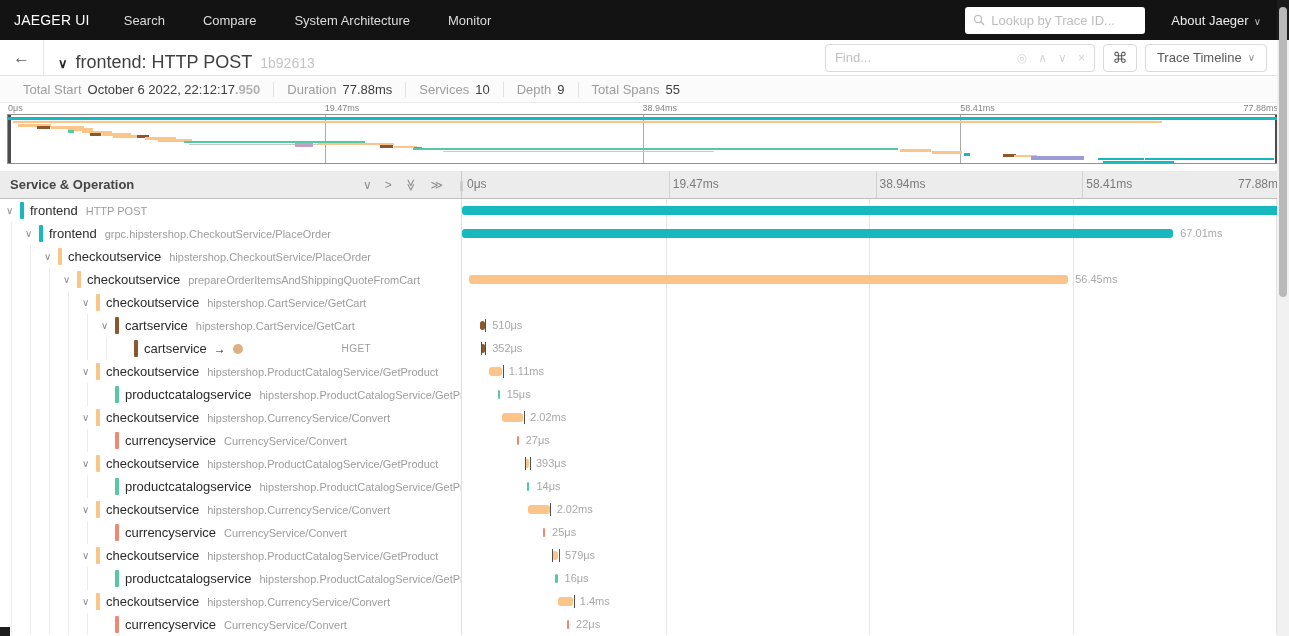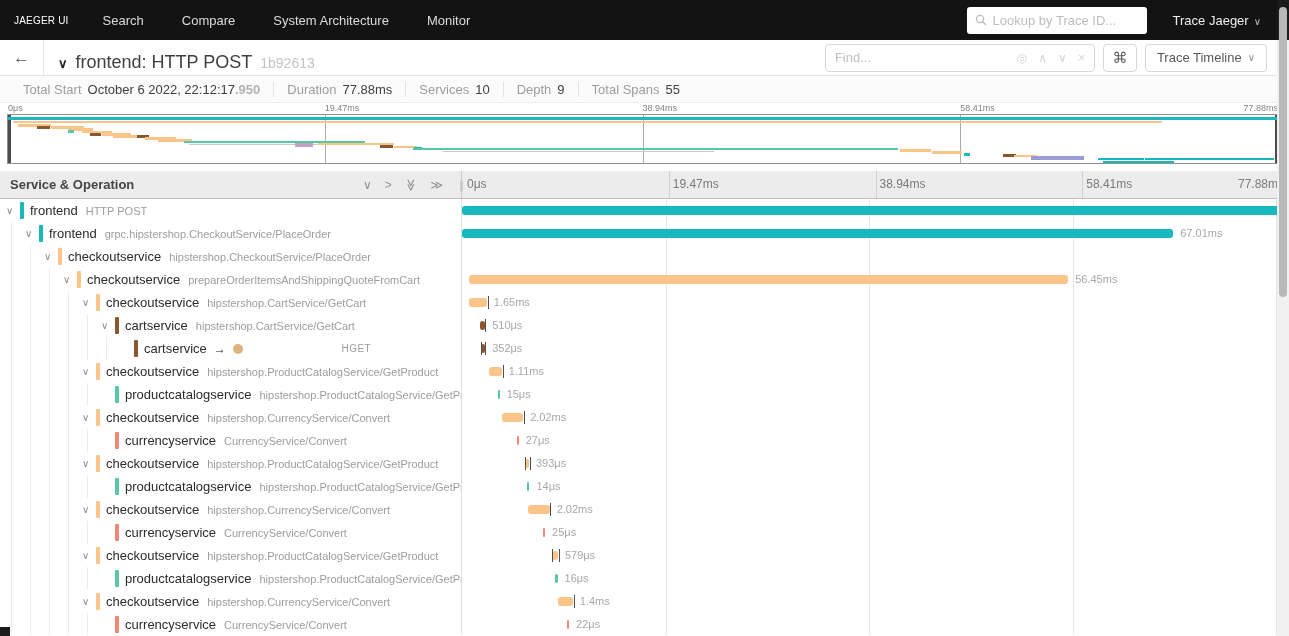--- a/index.html
+++ b/index.html
@@ -4,21 +4,21 @@
 <style>
   * { box-sizing: border-box; margin: 0; padding: 0; }
   html,body { width:1289px; height:636px; }
   body {
     font-family: "Liberation Sans", sans-serif;
     background:#fff; overflow:hidden; position:relative;
     -webkit-font-smoothing:antialiased;
   }
   
   .nav { height:40px; background:#131313; display:flex; align-items:center; padding:0 0 0 14px; position:relative; }
-  .nav .brand { color:#fff; font-size:10px; margin-right:34px; letter-spacing:.2px; }
+  .nav .brand { color:#fff; font-size:14px; margin-right:34px; letter-spacing:.2px; }
   .nav .nav-item { color:#dcdcdc; font-size:13px; margin-right:38px; cursor:pointer; }
   .nav .lookup { margin-left:auto; width:180px; height:27px; background:#fff; border-radius:3px; display:flex; align-items:center; padding:0 8px; }
   .nav .lookup svg { flex:0 0 auto; margin-right:6px; }
   .nav .lookup input { border:0; outline:0; width:100%; font-size:13px; font-family:inherit; color:#444; }
   .nav .lookup input::placeholder { color:#bdbdbd; }
   .nav .about { color:#ededed; font-size:13px; margin:0 28px 0 26px; white-space:nowrap; cursor:pointer; }
   .nav .about .chev { font-size:10px; color:#bfbfbf; margin-left:5px; }
   
   .trace-header { height:36px; display:flex; align-items:center; border-bottom:1px solid #e4e4e4; background:#fff; }
   .back-btn { width:44px; height:100%; border-right:1px solid #e8e8e8; display:flex; align-items:center; justify-content:center; font-size:17px; color:#595959; cursor:pointer; }
@@ -106,21 +106,21 @@
   <span class="nav-item">Compare</span>
   <span class="nav-item">System Architecture</span>
   <span class="nav-item">Monitor</span>
   <div class="lookup">
     <svg width="12" height="12" viewBox="0 0 12 12">
       <circle cx="5" cy="5" r="3.6" fill="none" stroke="#bdbdbd" stroke-width="1.3"></circle>
       <line x1="7.8" y1="7.8" x2="11" y2="11" stroke="#bdbdbd" stroke-width="1.3"></line>
     </svg>
     <input type="text" placeholder="Lookup by Trace ID..." style="">
   </div>
-  <span class="about"><span>Trace Jaeger</span><span class="chev">∨</span></span>
+  <span class="about"><span>About Jaeger</span><span class="chev">∨</span></span>
 </div>
 
 <div class="trace-header">
   <div class="back-btn">
       <span>←</span>
     </div>
   <div class="title-wrap">
     <span class="title-chev">∨</span>
     <span class="page-title">frontend: HTTP POST</span>
     <span class="trace-id">1b92613</span>
@@ -306,25 +306,20 @@
           <div class="guide" style="left: 11px;"></div>
           <div class="guide" style="left: 30px;"></div>
           <div class="guide" style="left: 49px;"></div>
           <div class="guide" style="left: 68px;"></div>
           <div style="width: 82px; flex: 0 0 82px;"></div>
           <span class="chev-cell">∨</span>
           <span class="svc-bar" style="background: rgb(251, 196, 137);"></span>
           <span class="svc-name">checkoutservice</span>
           <span class="op-name">hipstershop.CartService/GetCart</span>
         </div>
-        <div class="row-right">
-          <div class="span-bar" style="left: 0.9%; width: 2.1%; background: rgb(251, 196, 137);"></div>
-          <div class="span-tick" style="left: 3.2%; background: rgb(79, 79, 79);"></div>
-          <span class="span-label" style="left: calc(3% + 7px);">1.65ms</span>
-        </div>
       </div>
       <div class="row">
         <div class="row-left">
           <div class="guide" style="left: 11px;"></div>
           <div class="guide" style="left: 30px;"></div>
           <div class="guide" style="left: 49px;"></div>
           <div class="guide" style="left: 68px;"></div>
           <div class="guide" style="left: 87px;"></div>
           <div style="width: 101px; flex: 0 0 101px;"></div>
           <span class="chev-cell">∨</span>

